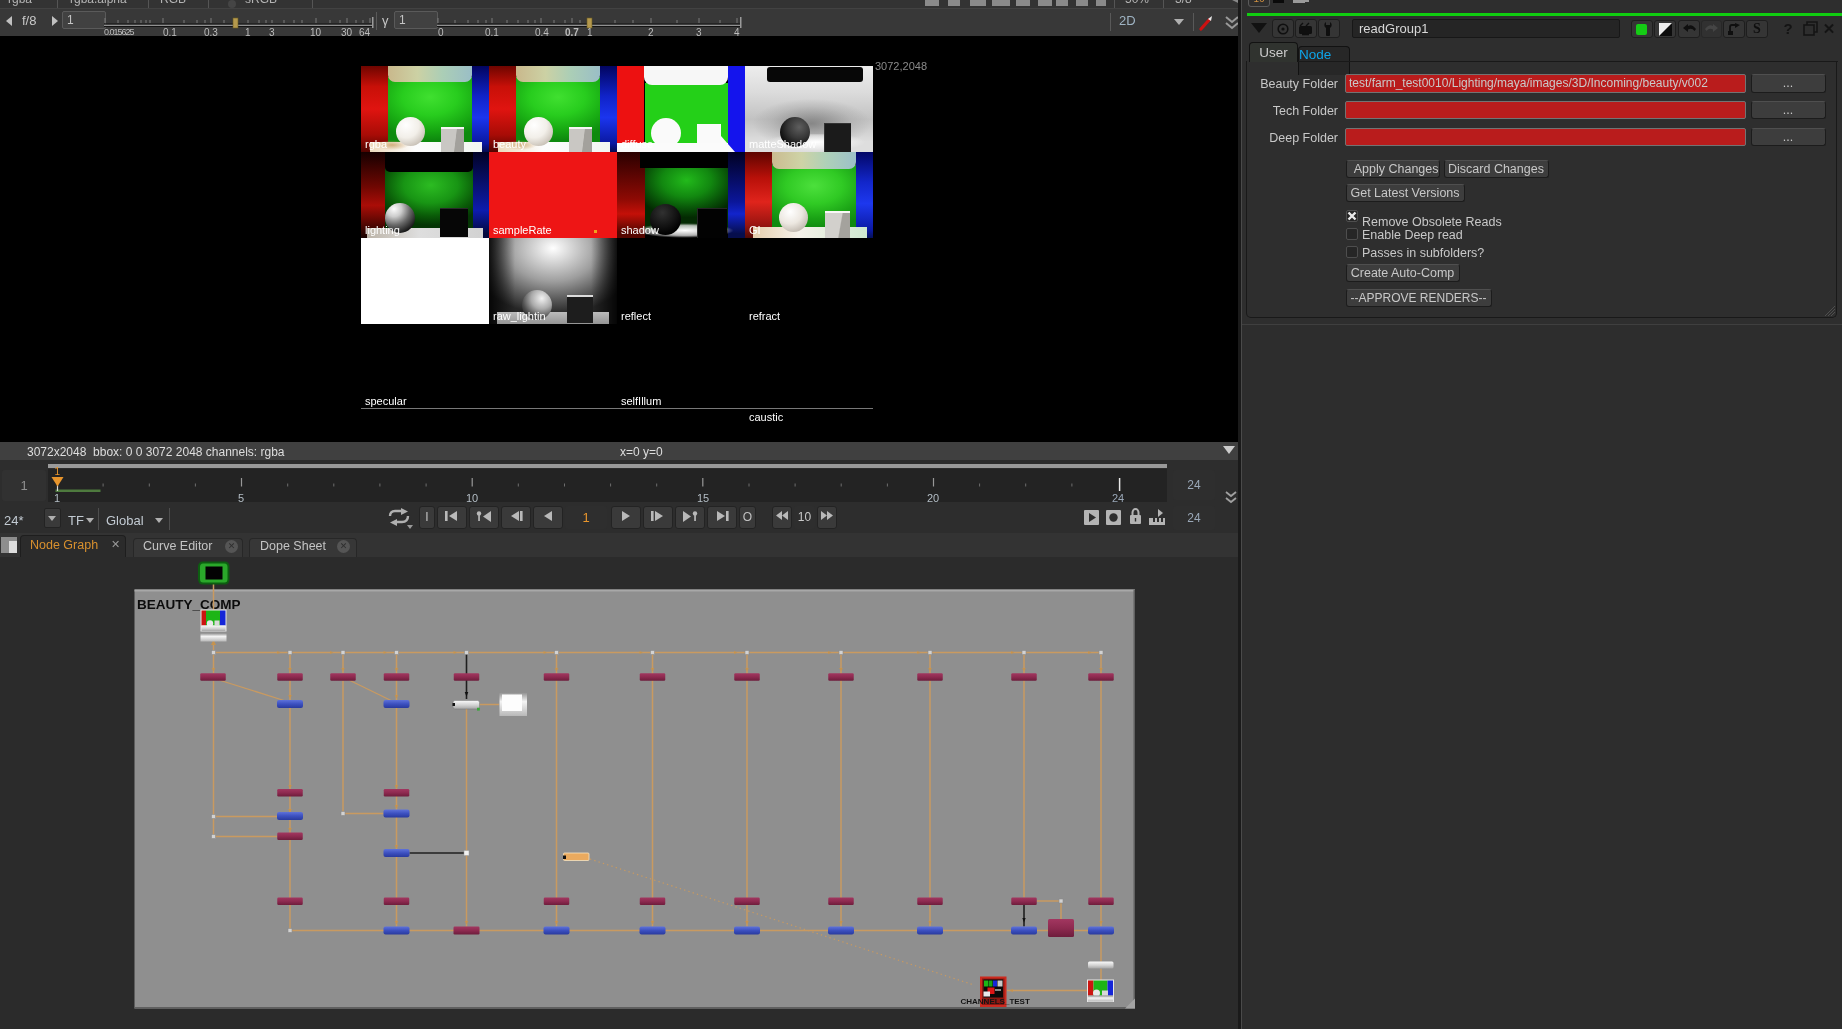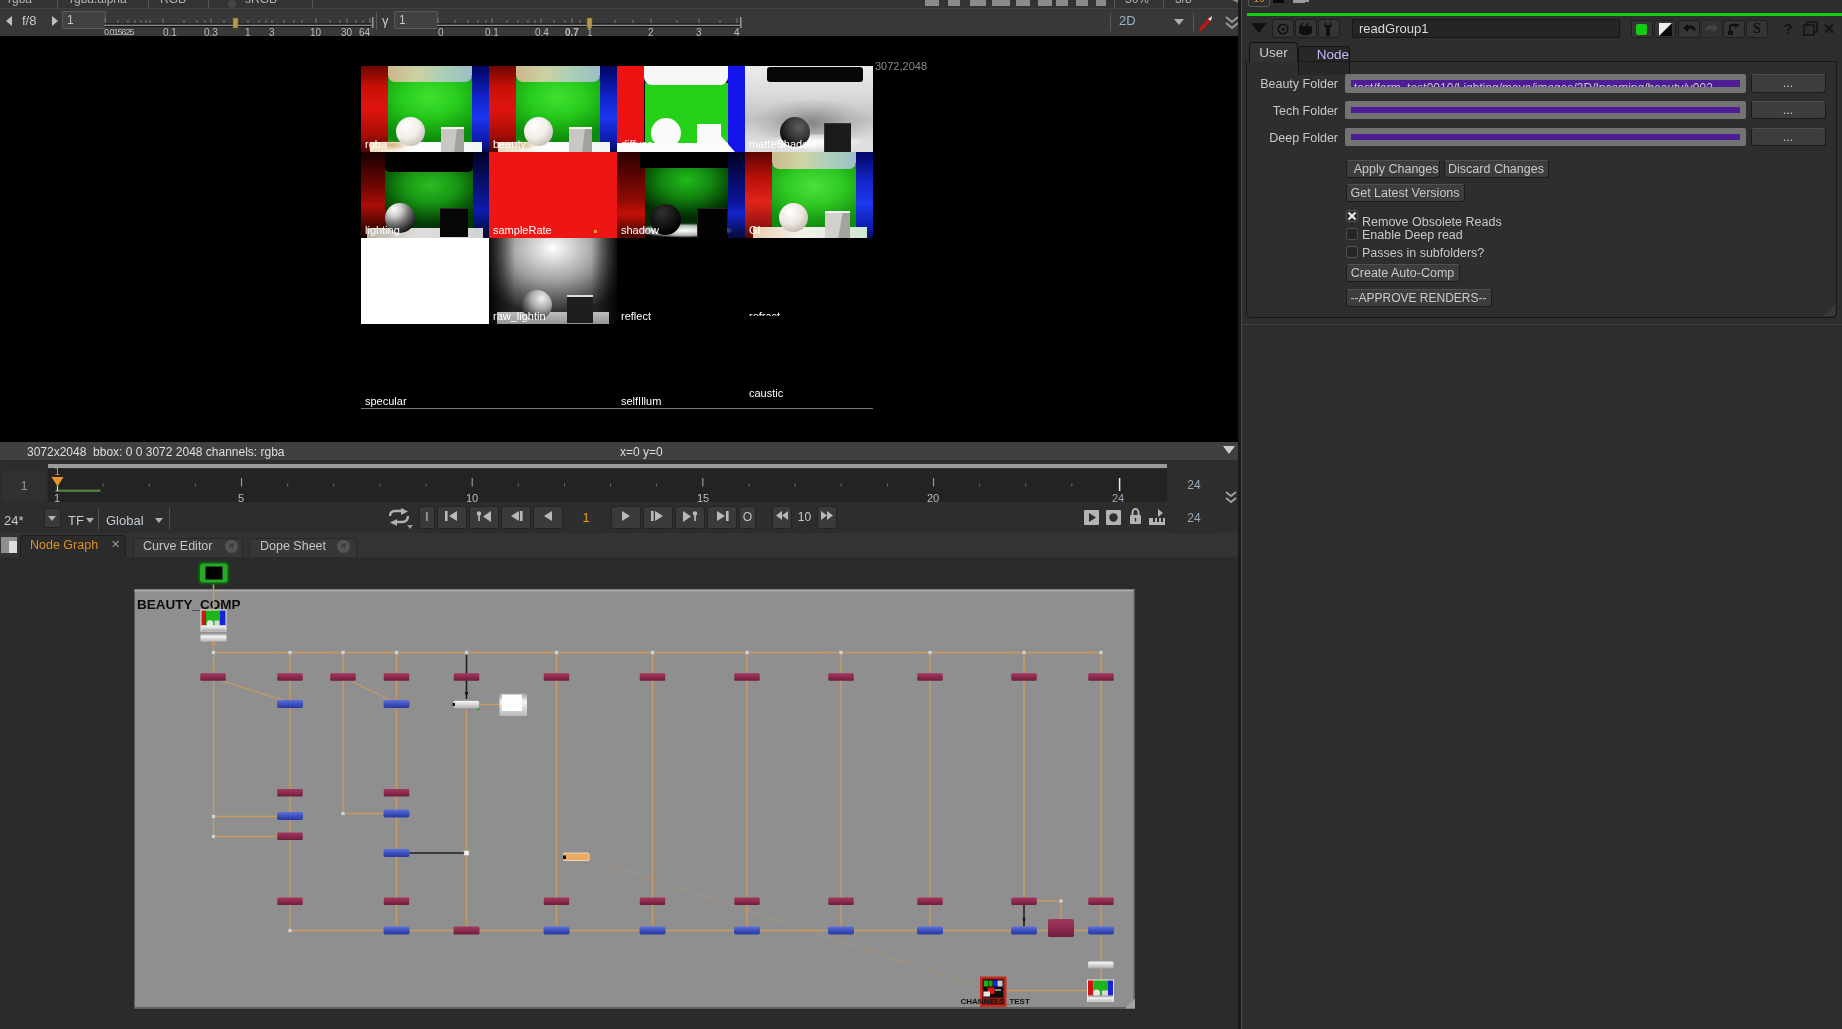--- a/index.html
+++ b/index.html
@@ -5,21 +5,21 @@
   html,body{margin:0;padding:0;background:#000;}
   #root{position:relative;width:1842px;height:1029px;overflow:hidden;
         font-family:"Liberation Sans",sans-serif;background:#000;}
   .abs{position:absolute;}
   .lbl{position:absolute;color:#fff;font-size:11px;white-space:nowrap;}
   .cell{position:absolute;width:128px;height:86px;overflow:hidden;background:#000;}
   .tbtn{position:absolute;height:23px;background:#3a3a3a;border:1px solid #232323;border-radius:3px;box-sizing:border-box;}
   .tbtn svg{display:block;margin:3px auto 0;}
   .pbtn{position:absolute;background:#3d3d3d;border:1px solid #1c1c1c;border-top-color:#4f4f4f;border-radius:3px;box-sizing:border-box;color:#c8c8c8;font-size:12.5px;text-align:center;}
   .rlbl{position:absolute;color:#c8c8c8;font-size:12.5px;text-align:right;white-space:nowrap;}
-  .rinput{position:absolute;background:#4c1d95;border:6px solid #737373;border-radius:2px;box-sizing:border-box;color:#c9c9c9;font-size:12px;line-height:17px;white-space:nowrap;overflow:hidden;}
+  .rinput{position:absolute;background:#b91c1c;border:1px solid #737373;border-radius:2px;box-sizing:border-box;color:#c9c9c9;font-size:12px;line-height:17px;white-space:nowrap;overflow:hidden;}
   .chk{position:absolute;width:12px;height:12px;background:#262626;border:1px solid #4e4e4e;border-radius:2px;box-sizing:border-box;}
 </style>
 </head>
 <body>
 <div id="root">
 
   <div class="abs" id="top0" style="left:0;top:0;width:1238px;height:8px;background:#333;overflow:hidden;">
     <div class="abs" style="left:8px;top:-8px;color:#b4b4b4;font-size:12px;">rgba</div>
     <div class="abs" style="left:57px;top:0;width:1px;height:8px;background:#555;"></div>
     <div class="abs" style="left:70px;top:-8px;color:#b4b4b4;font-size:12px;">rgba.alpha</div>
@@ -259,21 +259,21 @@
       <div class="abs cell" style="left:384px;top:172px;">
           <div class="lbl" style="left:4px;top:72px;">refract</div>
         </div>
 
       <div class="abs cell" style="left:0;top:258px;">
           <div class="lbl" style="left:4px;top:71px;">specular</div>
         </div>
       <div class="abs cell" style="left:256px;top:258px;">
           <div class="lbl" style="left:4px;top:71px;">selfIllum</div>
         </div>
-      <div class="abs cell" style="left:384px;top:250px;text-decoration:underline;">
+      <div class="abs cell" style="left:384px;top:274px;text-decoration:underline;">
           <div class="lbl" style="left:4px;top:71px;">caustic</div>
         </div>
       <div class="abs" style="left:0;top:342px;width:512px;height:1px;background:#787878;"></div>
     </div>
   </div>
 
   <div class="abs" id="infobar" style="left:0;top:442px;width:1238px;height:18px;background:#404040;">
     <div class="abs" style="left:27px;top:3px;color:#dedede;font-size:12px;">3072x2048&nbsp;&nbsp;bbox: 0 0 3072 2048 channels: rgba</div>
     <div class="abs" style="left:620px;top:3px;color:#dedede;font-size:12px;">x=0 y=0</div>
     <div class="abs" style="left:1223px;top:4px;width:0;height:0;border-left:6.5px solid transparent;border-right:6.5px solid transparent;border-top:8px solid #cccccc;"></div>
@@ -744,21 +744,21 @@
     <div class="abs" style="left:536px;top:20px;width:20px;height:18px;color:#141414;font-size:15px;font-weight:bold;text-align:center;line-height:18px;">?</div>
     <div class="abs" style="left:561px;top:21px;width:15px;height:15px;">
       <svg width="15" height="15" viewBox="0 0 15 15">
           <rect x="1" y="4" width="10" height="10" fill="none" stroke="#141414" stroke-width="1.6"></rect>
           <path d="M4 4 L4 1 L14 1 L14 11 L11 11" fill="none" stroke="#141414" stroke-width="1.6"></path>
         </svg>
     </div>
     <div class="abs" style="left:579px;top:20px;width:16px;height:18px;color:#141414;font-size:15px;font-weight:bold;text-align:center;line-height:18px;">✕</div>
 
     <div class="abs" style="left:7px;top:42px;width:49px;height:20px;background:#30332f;border:1px solid #121212;border-bottom:none;border-radius:4px 4px 0 0;box-sizing:border-box;color:#cccccc;font-size:13.5px;text-align:center;line-height:20px;">User</div>
-    <div class="abs" style="left:56px;top:46px;width:52px;height:29px;background:#272727;border:1px solid #121212;border-bottom:none;border-radius:4px 4px 0 0;box-sizing:border-box;color:#c4b5fd;font-size:13.5px;text-align:right;line-height:16px;">Node</div>
+    <div class="abs" style="left:56px;top:46px;width:52px;height:29px;background:#272727;border:1px solid #121212;border-bottom:none;border-radius:4px 4px 0 0;box-sizing:border-box;color:#0ea5e9;font-size:13.5px;text-align:left;line-height:16px;">Node</div>
 
     <div class="abs" style="left:4px;top:61px;width:591px;height:257px;border:1px solid #191919;border-top:none;border-radius:0 0 5px 5px;box-sizing:border-box;"></div>
     <div class="abs" style="left:56px;top:61px;width:540px;height:1px;background:#191919;"></div>
     <svg class="abs" style="left:583px;top:306px;" width="10" height="10" viewBox="0 0 10 10">
         <g stroke="#4f4f4f" stroke-width="1">
           <line x1="0" y1="10" x2="10" y2="0"></line>
           <line x1="3" y1="10" x2="10" y2="3"></line>
           <line x1="6" y1="10" x2="10" y2="6"></line>
         </g>
       </svg>

